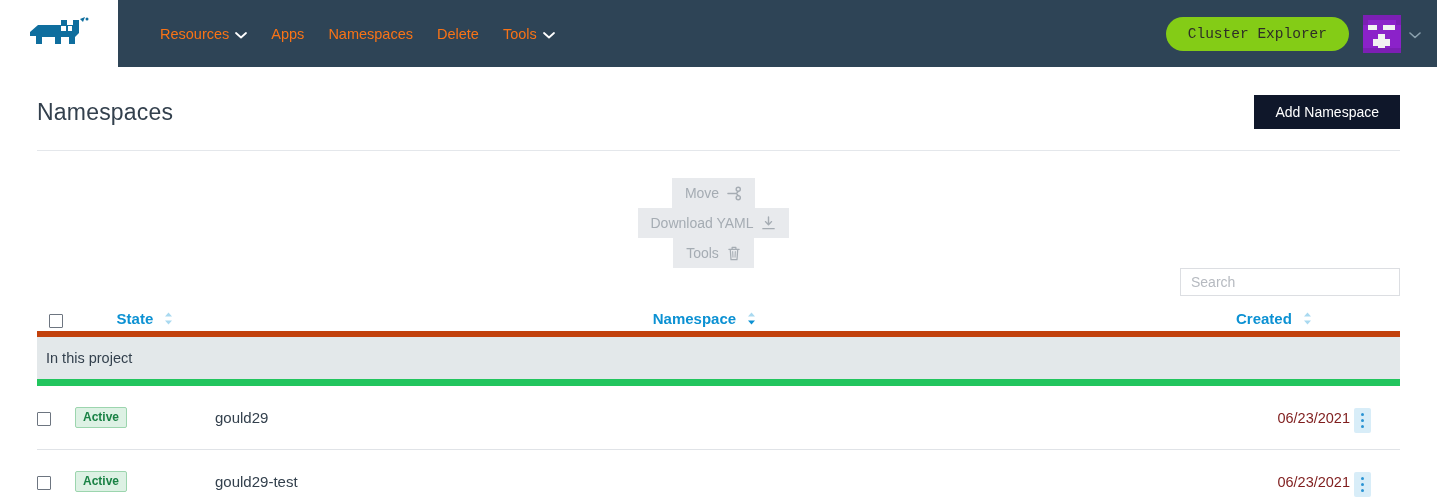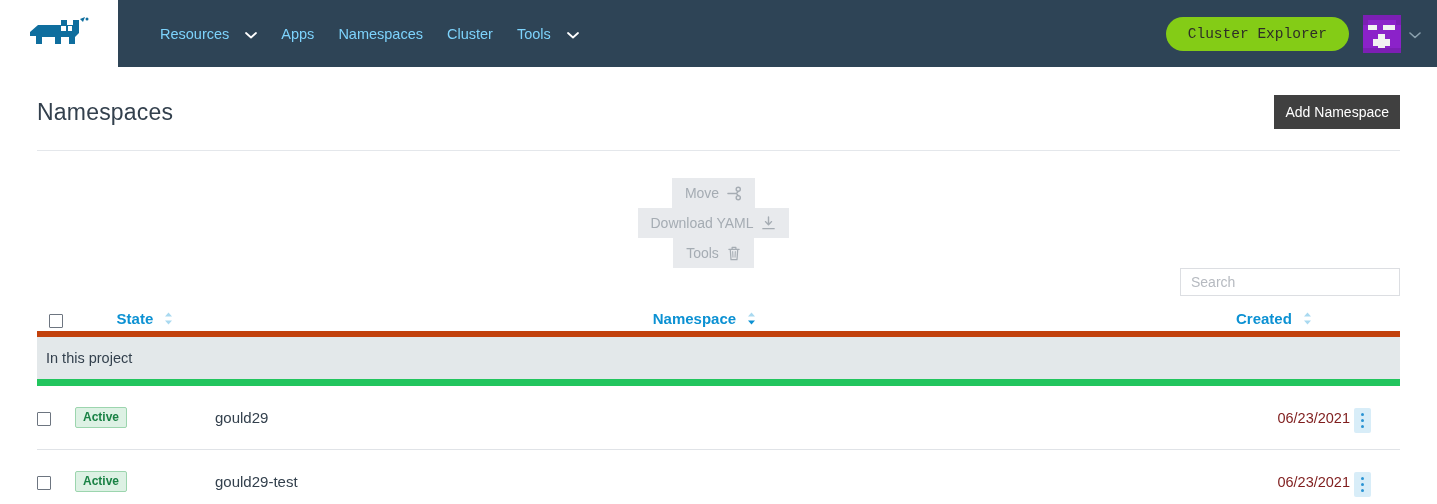--- a/index.html
+++ b/index.html
@@ -70,26 +70,26 @@
     color: #ffffff;
   }
 
   .nav-items {
     display: flex;
     align-items: center;
     padding-left: 30px;
     gap: 0px;
   }
   .nav-item {
-    color: #7dd3fc;
+    color: #f97316;
     font-size: 14.5px;
     padding: 0 12px;
     display: flex;
     align-items: flex-start;
-    gap: 16px;
+    gap: 6px;
     cursor: pointer;
     white-space: nowrap;
   }
 
   .nav-right {
     margin-left: auto;
     display: flex;
     align-items: center;
     padding-right: 16px;
     gap: 14px;
@@ -130,26 +130,26 @@
   }
   .page-title {
     font-size: 23px;
     color: #33404d;
     font-weight: normal;
     margin: 0;
     letter-spacing: 0.2px;
   }
   .add-btn {
     margin-left: auto;
-    background: #404040;
+    background: #0f172a;
     color: #ffffff;
     border: none;
     font-size: 14px;
     font-family: "Liberation Sans", sans-serif;
-    padding: 9px 11px;
+    padding: 9px 21px;
     cursor: pointer;
     white-space: nowrap;
   }
 
   
   .toolbar {
     display: flex;
     align-items: center;
     padding-top: 27px;
     flex-direction: column;
@@ -298,21 +298,21 @@
           </svg>
       </span>
     </div>
     <div class="nav-item">
       <span>Apps</span>
     </div>
     <div class="nav-item">
       <span>Namespaces</span>
     </div>
     <div class="nav-item">
-      <span>Cluster</span>
+      <span>Delete</span>
     </div>
     <div class="nav-item">
       <span>Tools</span>
       <span>
         <svg width="12" height="7" viewBox="0 0 12 7" aria-hidden="true">
             <path d="M1 1 L6 5.5 L11 1" fill="none" stroke="#ffffff" stroke-width="1.8" stroke-linecap="round" stroke-linejoin="round"></path>
           </svg>
       </span>
     </div>
   </nav>

